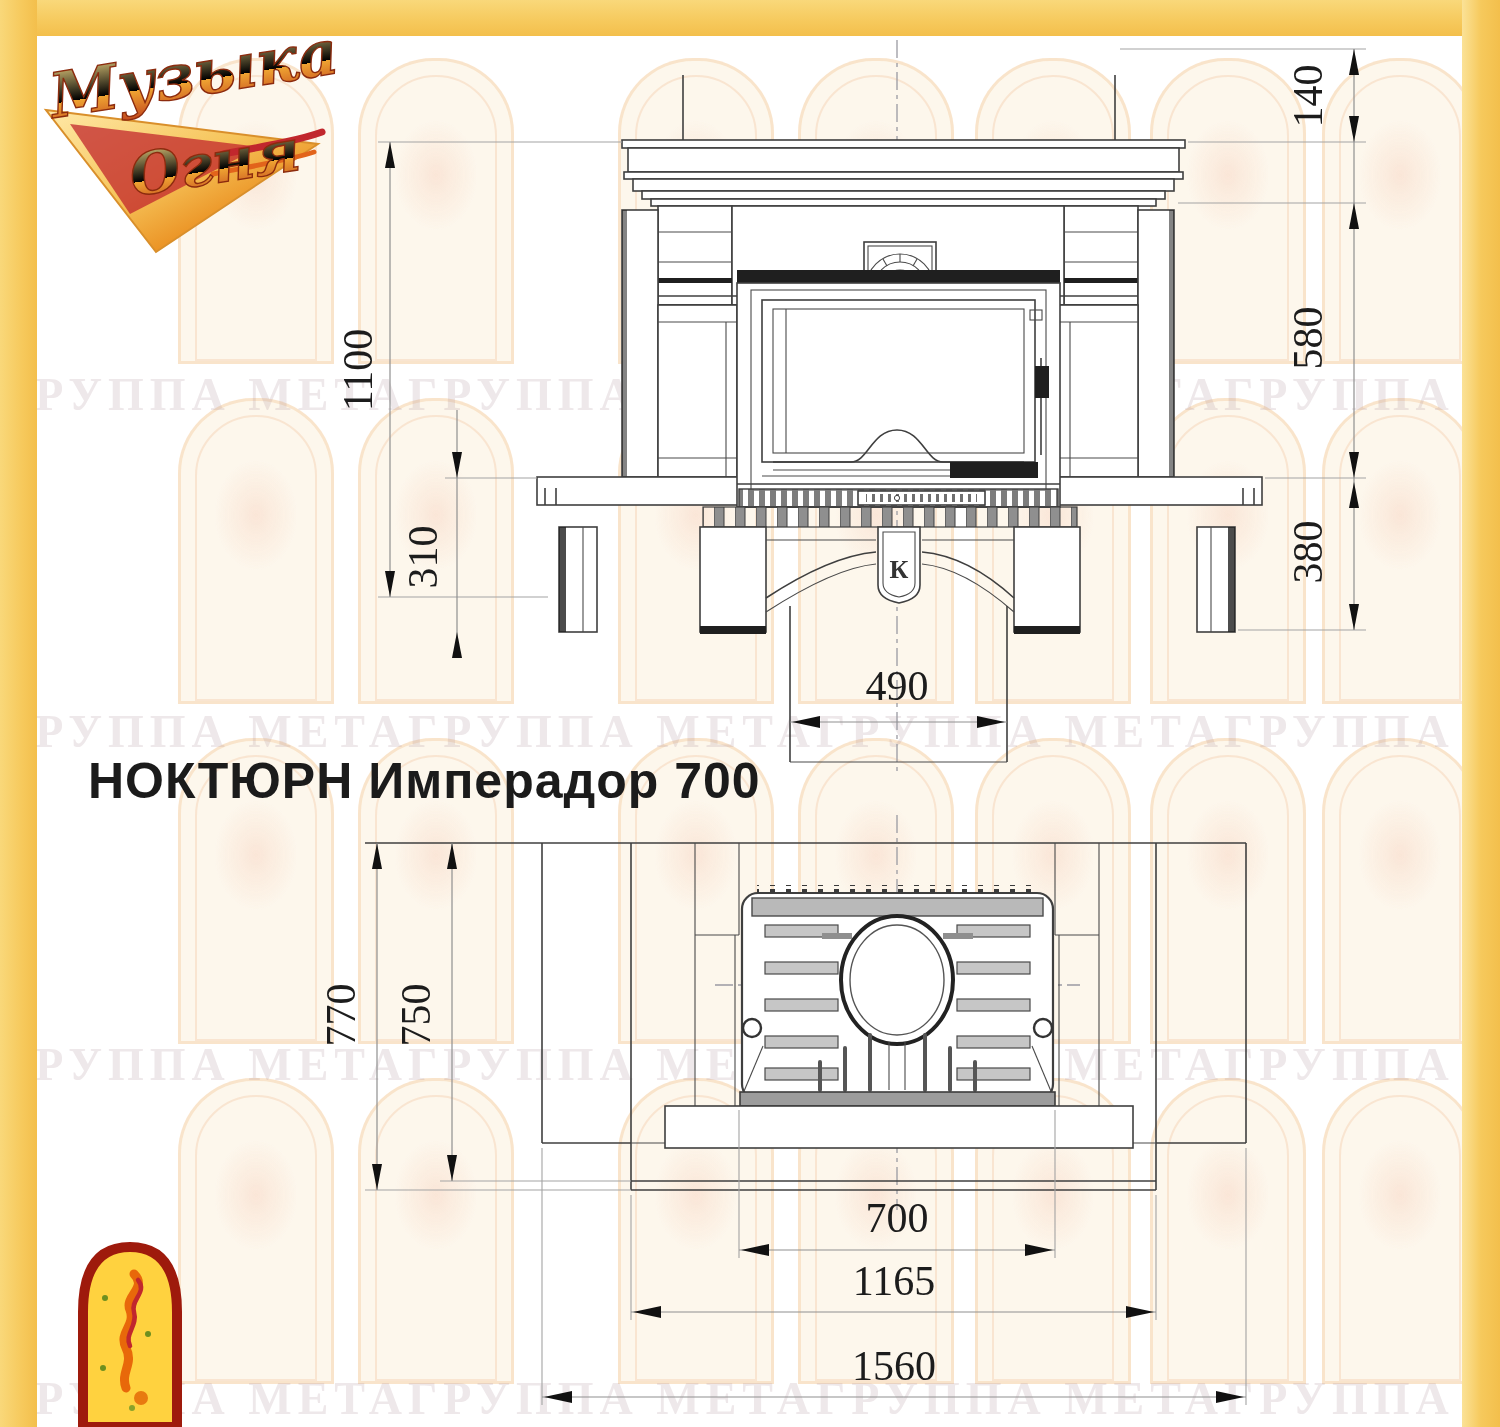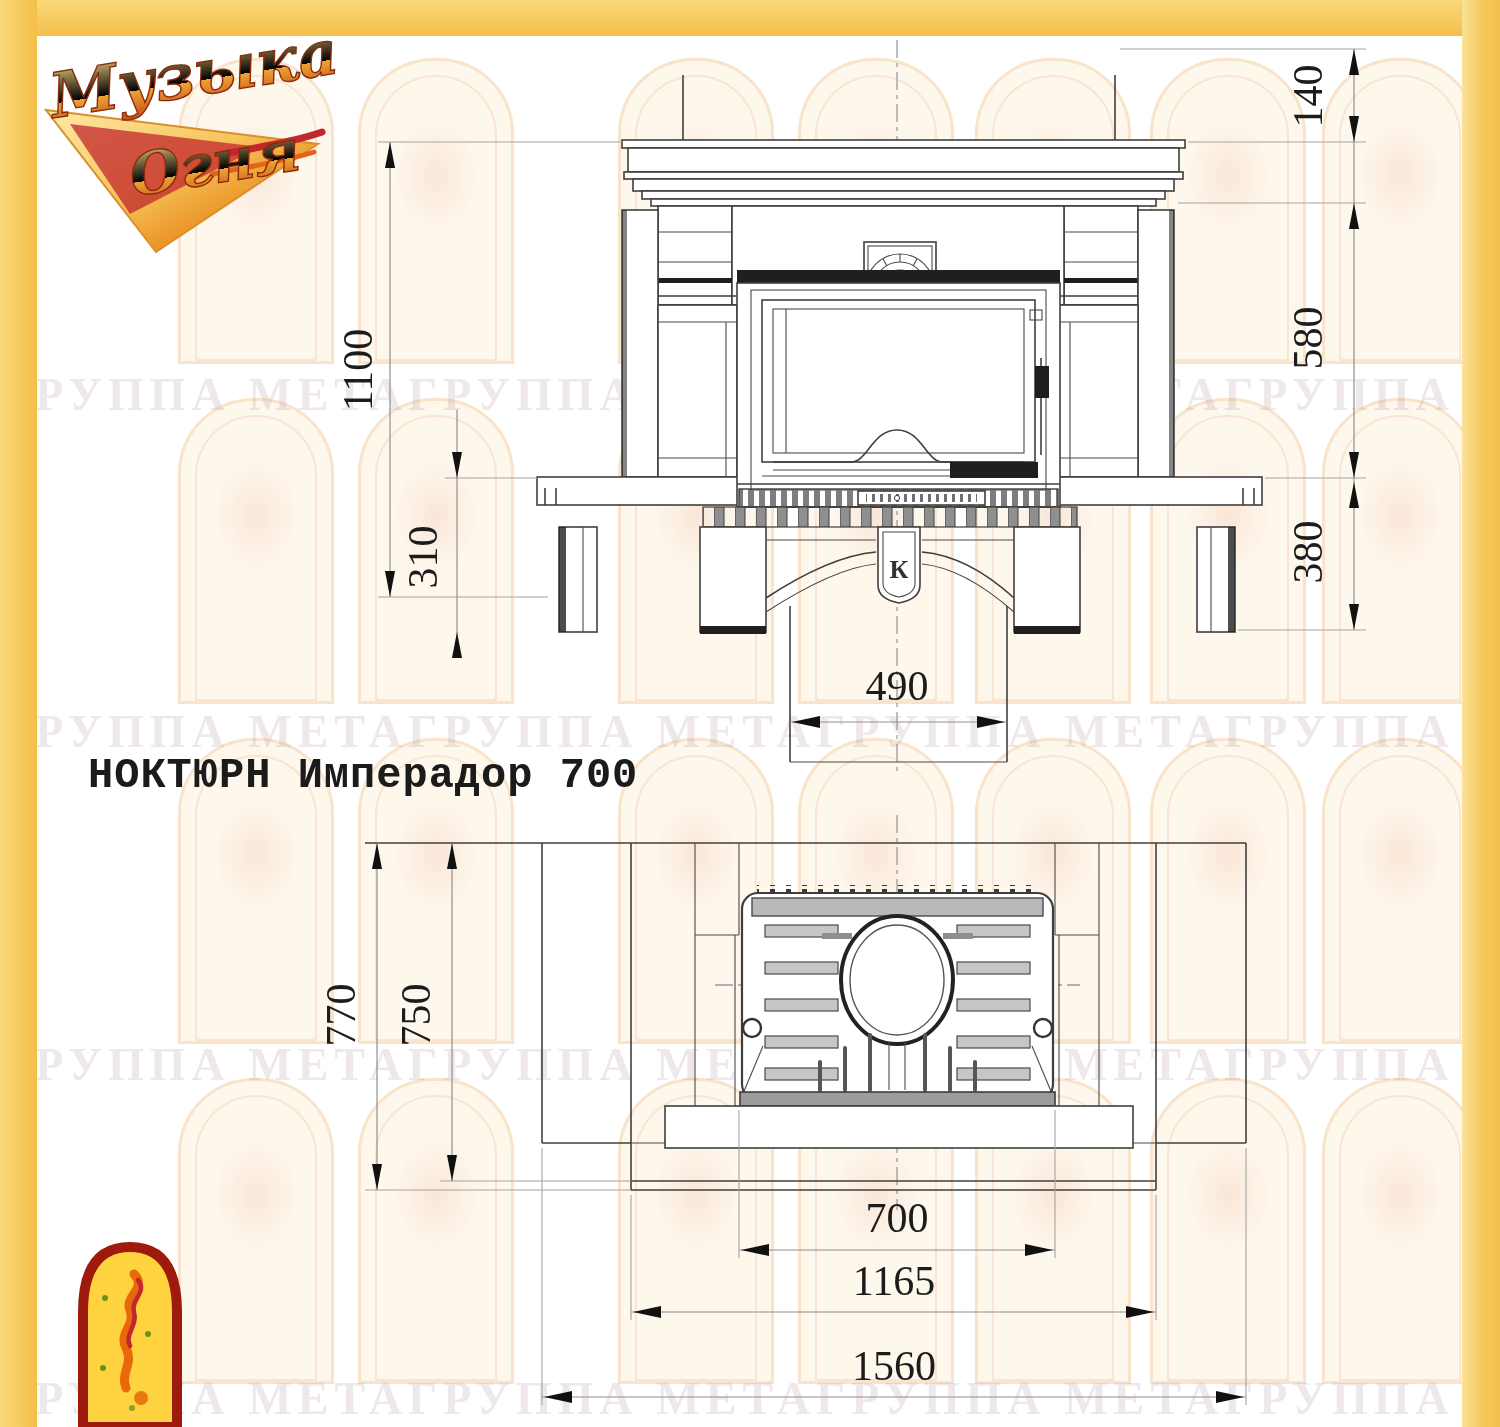--- a/index.html
+++ b/index.html
@@ -28,21 +28,21 @@
   }
   .wm-text{
     position:absolute;left:0;width:1500px;text-align:center;white-space:nowrap;
     font-family:"Liberation Serif", serif;font-weight:bold;font-size:46px;
     letter-spacing:6px;color:rgba(168,142,150,.20);z-index:2;overflow:hidden;
   }
   
   svg.draw{position:absolute;left:0;top:0;z-index:3;}
   .title{
     position:absolute;left:88px;top:752px;z-index:4;
-    font-family:Liberation Mono, monospace;font-weight:bold;font-size:42px;color:#1b1b1b;
+    font-family:Liberation Sans, sans-serif;font-weight:bold;font-size:50px;color:#1b1b1b;
     letter-spacing:1px;white-space:nowrap;
   }
   .logo-top{position:absolute;left:8px;top:2px;z-index:7;}
   .logo-bottom{position:absolute;left:74px;top:1236px;z-index:7;}
   
   .ln{stroke:#3f3f3f;stroke-width:1.6;fill:none;}
   .lnw{stroke:#3f3f3f;stroke-width:1.6;fill:#ffffff;}
   .lnt{stroke:#4a4a4a;stroke-width:1.1;fill:none;}
   .dk{fill:#1f1f1f;stroke:none;}
   .cl{stroke:#9a9aa2;stroke-width:1.3;fill:none;stroke-dasharray:18 5 4 5;}

